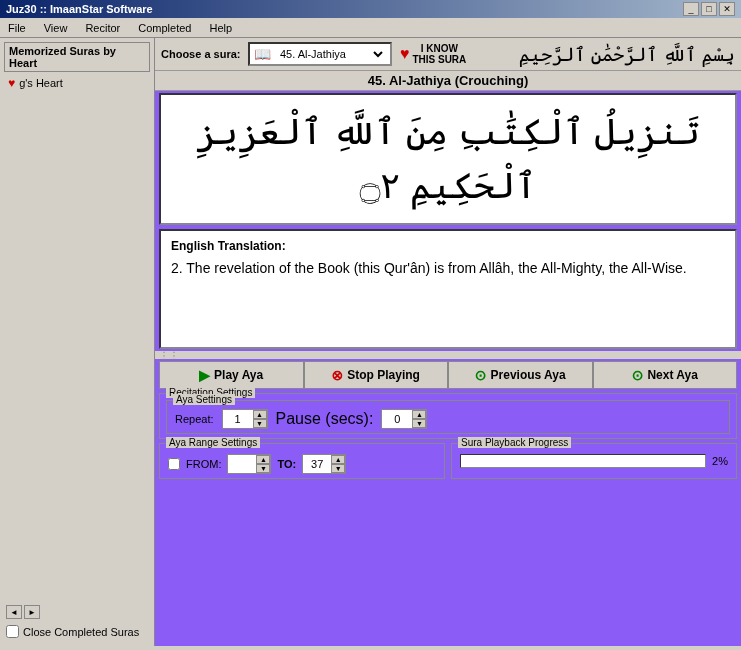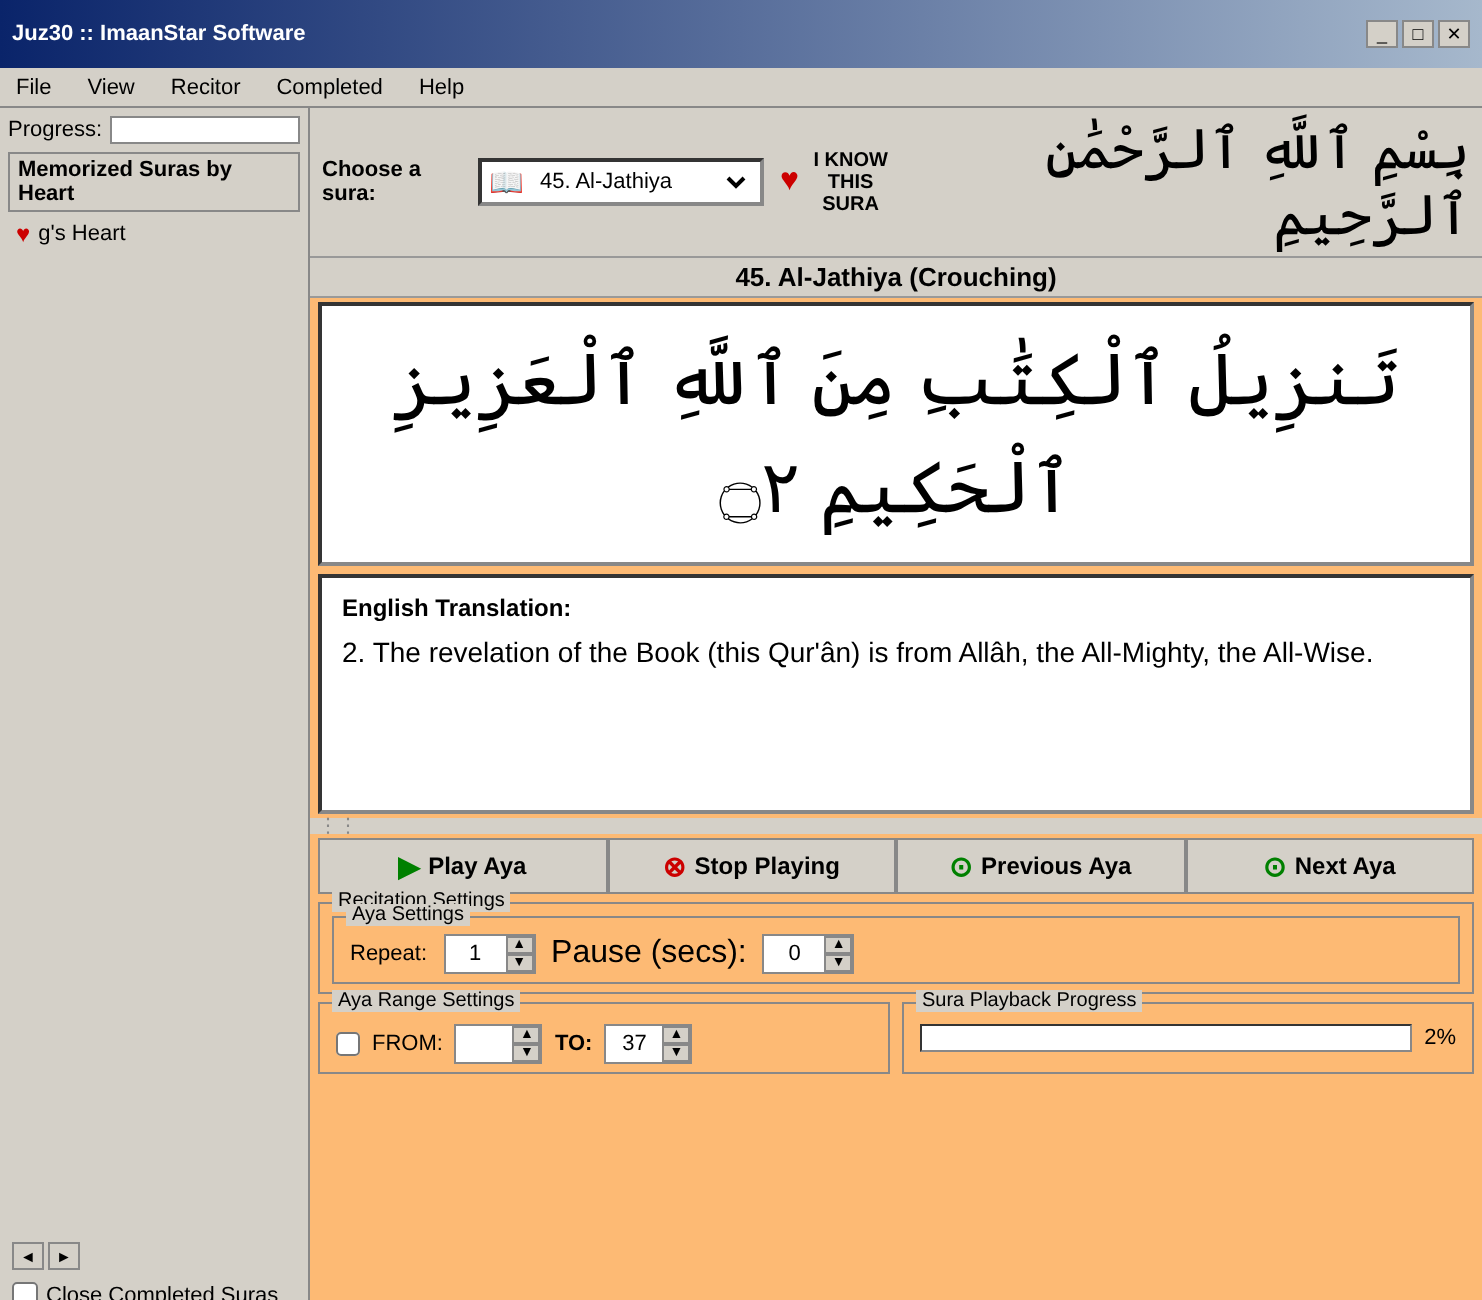--- a/index.html
+++ b/index.html
@@ -13,21 +13,21 @@
     }
 
     
     .title-bar {
       background: linear-gradient(to right, #0a246a, #a6b8cc);
       color: white;
       padding: 3px 6px;
       display: flex;
       align-items: center;
       justify-content: space-between;
-      height: 34px;
+      height: 18px;
     }
     .title-bar-text {
       font-size: 11px;
       font-weight: bold;
     }
     .title-bar-buttons {
       display: flex;
       gap: 2px;
     }
     .title-btn {
@@ -130,21 +130,21 @@
       font-size: 8px;
       display: flex; align-items: center; justify-content: center;
       cursor: pointer;
     }
 
     
     .right-panel {
       flex: 1;
       display: flex;
       flex-direction: column;
-      background: #fdba74;
+      background: #8b5cf6;
     }
 
     
     .top-toolbar {
       display: flex;
       align-items: center;
       padding: 4px 6px;
       gap: 8px;
       background: #d4d0c8;
     }
@@ -184,21 +184,21 @@
       color: #cc0000;
       font-size: 16px;
     }
     .know-text {
       line-height: 1.1;
     }
 
     
     .arabic-top {
       margin-left: auto;
-      font-size: 28px;
+      font-size: 19px;
       direction: rtl;
       color: #000;
     }
 
     
     .sura-title-bar {
       background: #d4d0c8;
       text-align: center;
       font-size: 13px;
       font-weight: bold;
@@ -380,24 +380,20 @@
   <span class="menu-item">File</span>
   <span class="menu-item">View</span>
   <span class="menu-item">Recitor</span>
   <span class="menu-item">Completed</span>
   <span class="menu-item">Help</span>
 </div>
 
 <div class="main-content">
 
   <div class="left-panel">
-    <div class="progress-row">
-      <span class="progress-label">Progress:</span>
-      <div class="progress-bar-empty"></div>
-    </div>
     <div class="memorized-header">Memorized Suras by Heart</div>
     <div class="tree-item">
       <span class="heart-icon">♥</span>
       <span>g's Heart</span>
     </div>
     <div style="margin-top: auto;">
       <div class="scroll-btns">
         <div class="scroll-btn">◄</div>
         <div class="scroll-btn">►</div>
       </div>

